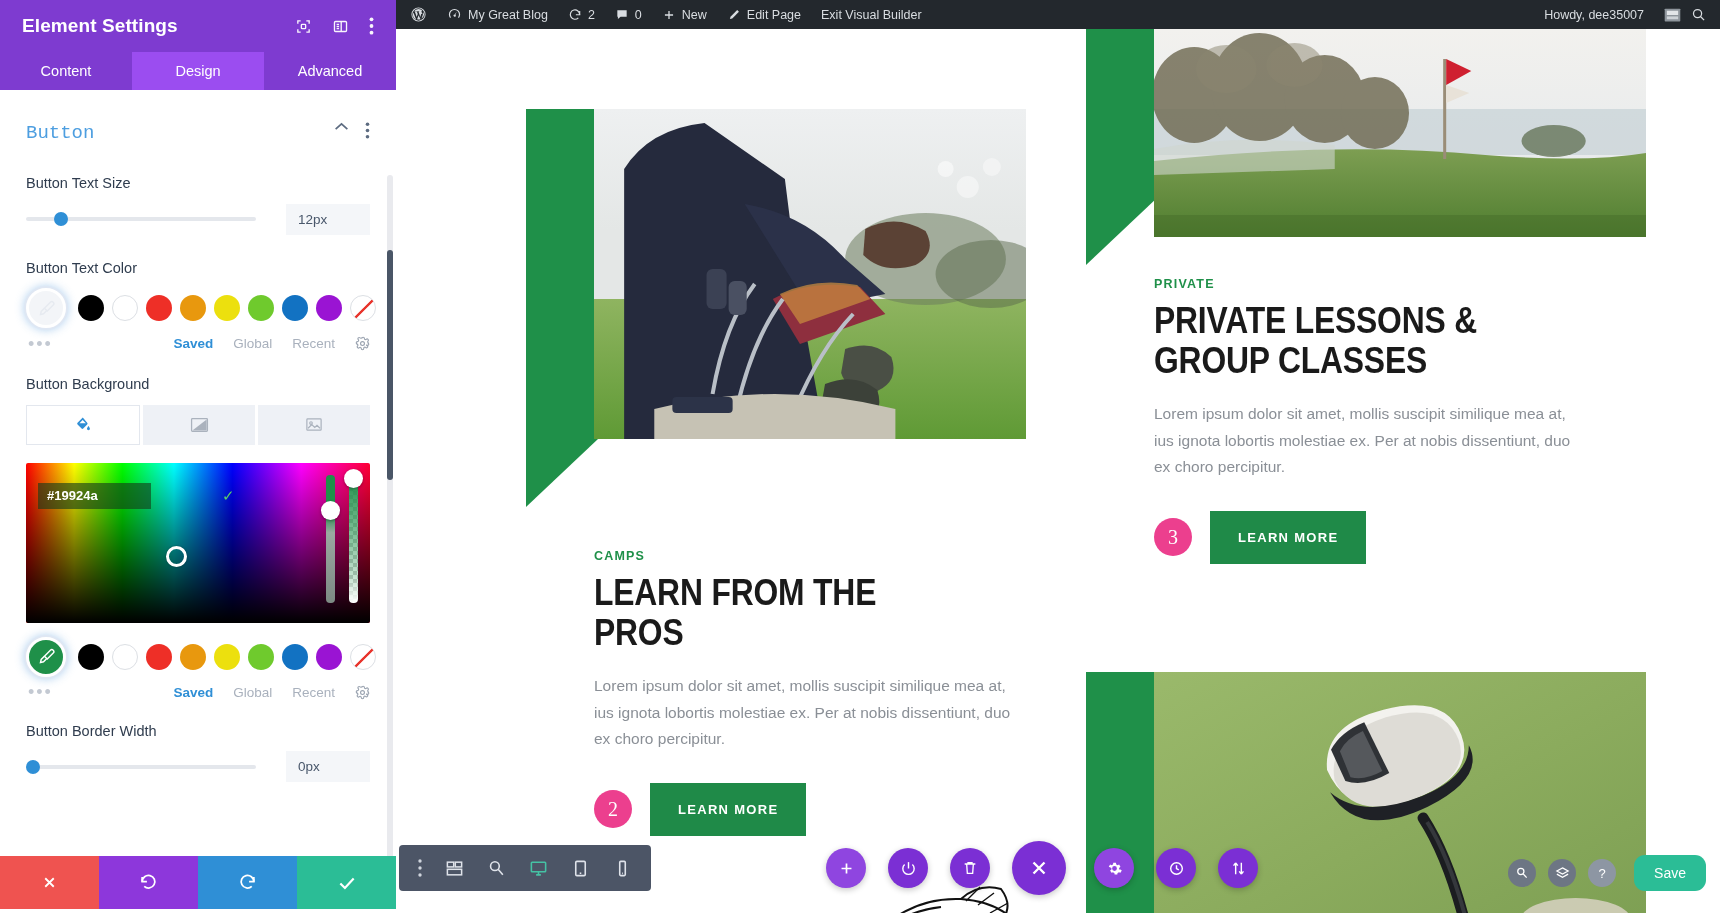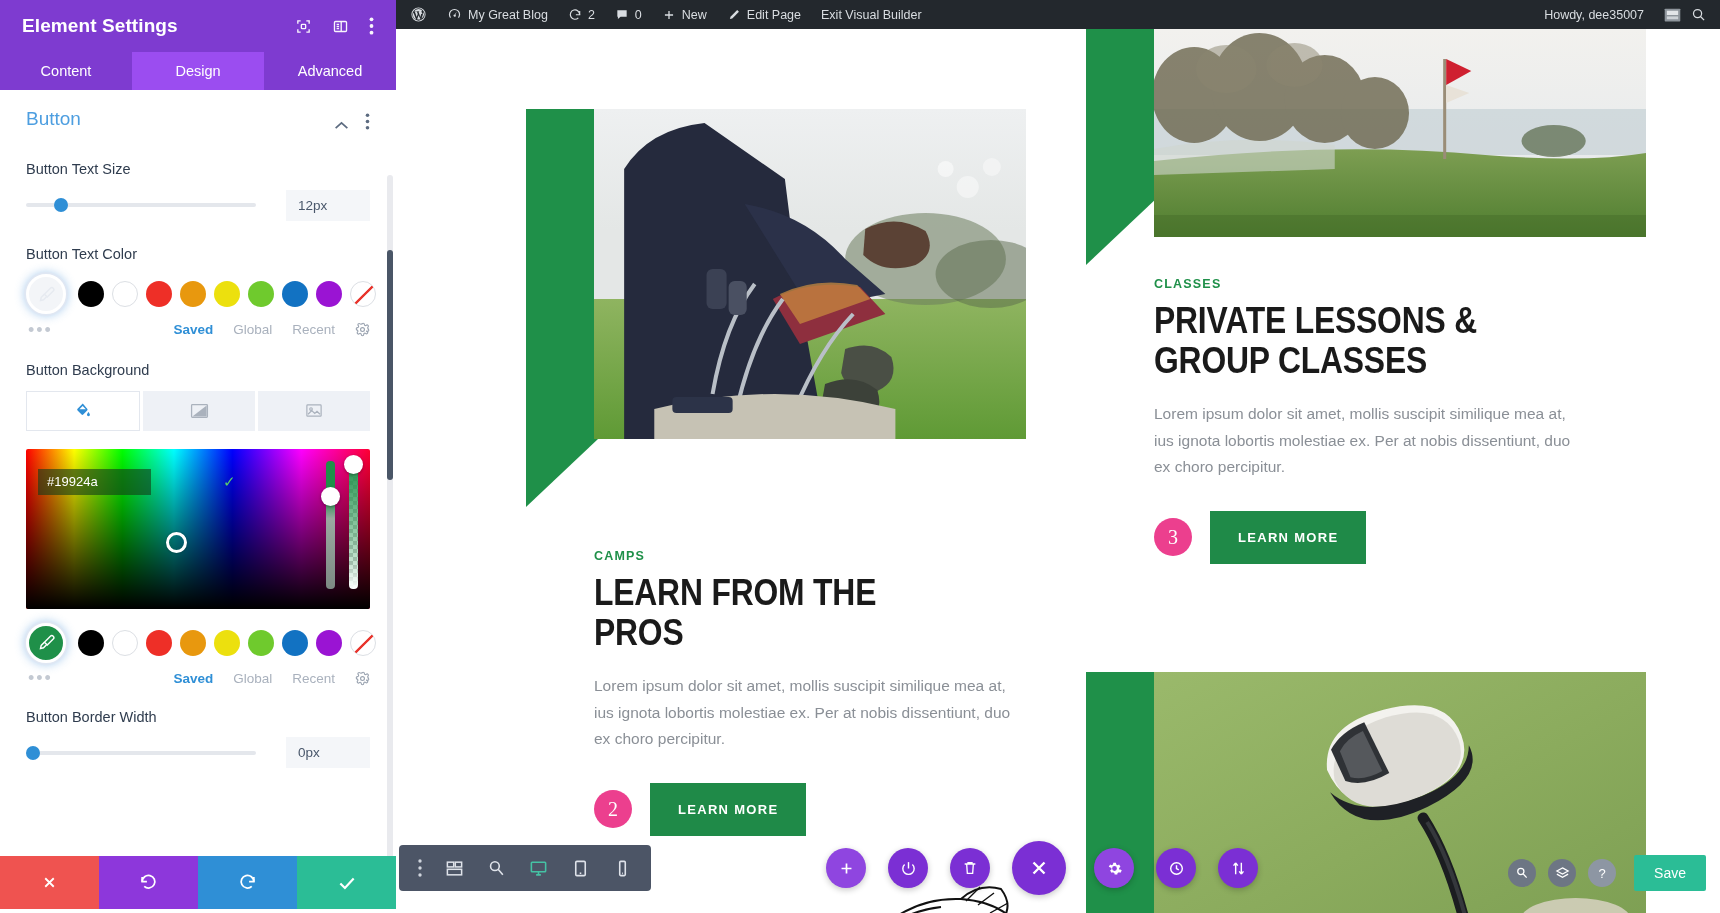--- a/index.html
+++ b/index.html
@@ -52,22 +52,23 @@
     position: absolute; right: 3px; top: 85px;
     width: 6px; height: 690px; background: #e9eaee; border-radius: 3px;
   }
   .scroll-thumb {
     position: absolute; right: 3px; top: 160px;
     width: 6px; height: 230px; background: #4a5667; border-radius: 3px;
     cursor: pointer;
   }
 
   .section-head {
-    display: flex; align-items: flex-end;
-    padding: 18px 26px 8px 26px;
+    display: flex; align-items: flex-start;
+    padding: 32px 26px 8px 26px;
+    font-family: Liberation Mono, monospace;
   }
   .section-title { color: #4d9ee0; font-size: 19px; flex: 1; }
   .sec-ico { color: #6b7a90; margin-left: 16px; cursor: pointer; display:flex; }
 
   .field { padding: 8px 26px 0 26px; }
   .field-label {
     font-size: 14.5px; color: #2f3c4e; line-height: 1.35;
     margin-bottom: 10px; max-width: 235px;
   }
 
@@ -163,21 +164,21 @@
         #ff0000 0%, #ffff00 14%, #00ff00 28%, #00ffff 43%,
         #0000ff 60%, #ff00ff 80%, #ff0033 100%);
   }
   .hexbox {
     position: absolute; left: 12px; top: 20px;
     width: 113px; height: 26px; display: flex; align-items: center;
     background: rgba(20,60,25,.62);
   }
   .hexinput {
     flex: 1; background: transparent; border: 0; outline: none;
-    color: #fff; font-size: 13px; font-weight: 400; padding-left: 9px;
+    color: #fff; font-size: 13px; font-weight: 700; padding-left: 9px;
     font-family: "Liberation Sans", sans-serif;
   }
   .hexcheck { color: #59d06a; font-size: 15px; padding-right: 8px; }
   .picker-ring {
     position: absolute; left: 140px; top: 83px;
     width: 21px; height: 21px; border: 3px solid #fff; border-radius: 50%;
     box-shadow: 0 0 2px rgba(0,0,0,.4); cursor: pointer;
   }
   .vstrip {
     position: absolute; width: 9px; border-radius: 4px; top: 12px; height: 128px;
@@ -305,21 +306,21 @@
   }
   .rt {
     width: 28px; height: 28px; border-radius: 50%;
     background: #6d7684; color: #fff;
     display: flex; align-items: center; justify-content: center;
     cursor: pointer; font-size: 13px;
   }
   .rt.help { background: #8d96a3; }
   .save-btn {
     background: #2bbd96; color: #fff; font-size: 14px;
-    padding: 10px 20px; border-radius: 2px; cursor: pointer;
+    padding: 10px 20px; border-radius: 11px; cursor: pointer;
     margin-left: 6px;
   }
 
   svg { display: block; }
 </style>
 </head>
 <body>
 
 <div class="app">
 
@@ -496,21 +497,21 @@
             </g>
             <ellipse cx="398" cy="112" rx="32" ry="16" fill="#5e6d50" opacity=".75"></ellipse>
             <rect x="288" y="30" width="3" height="100" fill="#9a8d77"></rect>
             <path d="M291 30 L316 42 L291 56 Z" fill="#cf2030"></path>
             <path d="M291 56 L314 64 L291 74 Z" fill="#e8e2d8"></path>
             <rect y="186" width="490" height="22" fill="#3e6525" opacity=".35"></rect>
           </svg>
         </div>
       </div>
       <div style="padding-left:68px; padding-top:40px;">
-        <div class="eyebrow">CLASSES</div>
+        <div class="eyebrow">PRIVATE</div>
         <div class="headline" style="max-width:510px;">PRIVATE LESSONS &amp; GROUP CLASSES</div>
         <div class="body-copy">Lorem ipsum dolor sit amet, mollis suscipit similique mea at, ius ignota lobortis molestiae ex. Per at nobis dissentiunt, duo ex choro percipitur.</div>
         <div class="cta-row">
           <div class="badge">3</div>
           <div class="btn-learn">LEARN MORE</div>
         </div>
       </div>
 
       <div class="media" style="margin-top:108px;">
         <div class="accent" style="height:260px;"></div>

